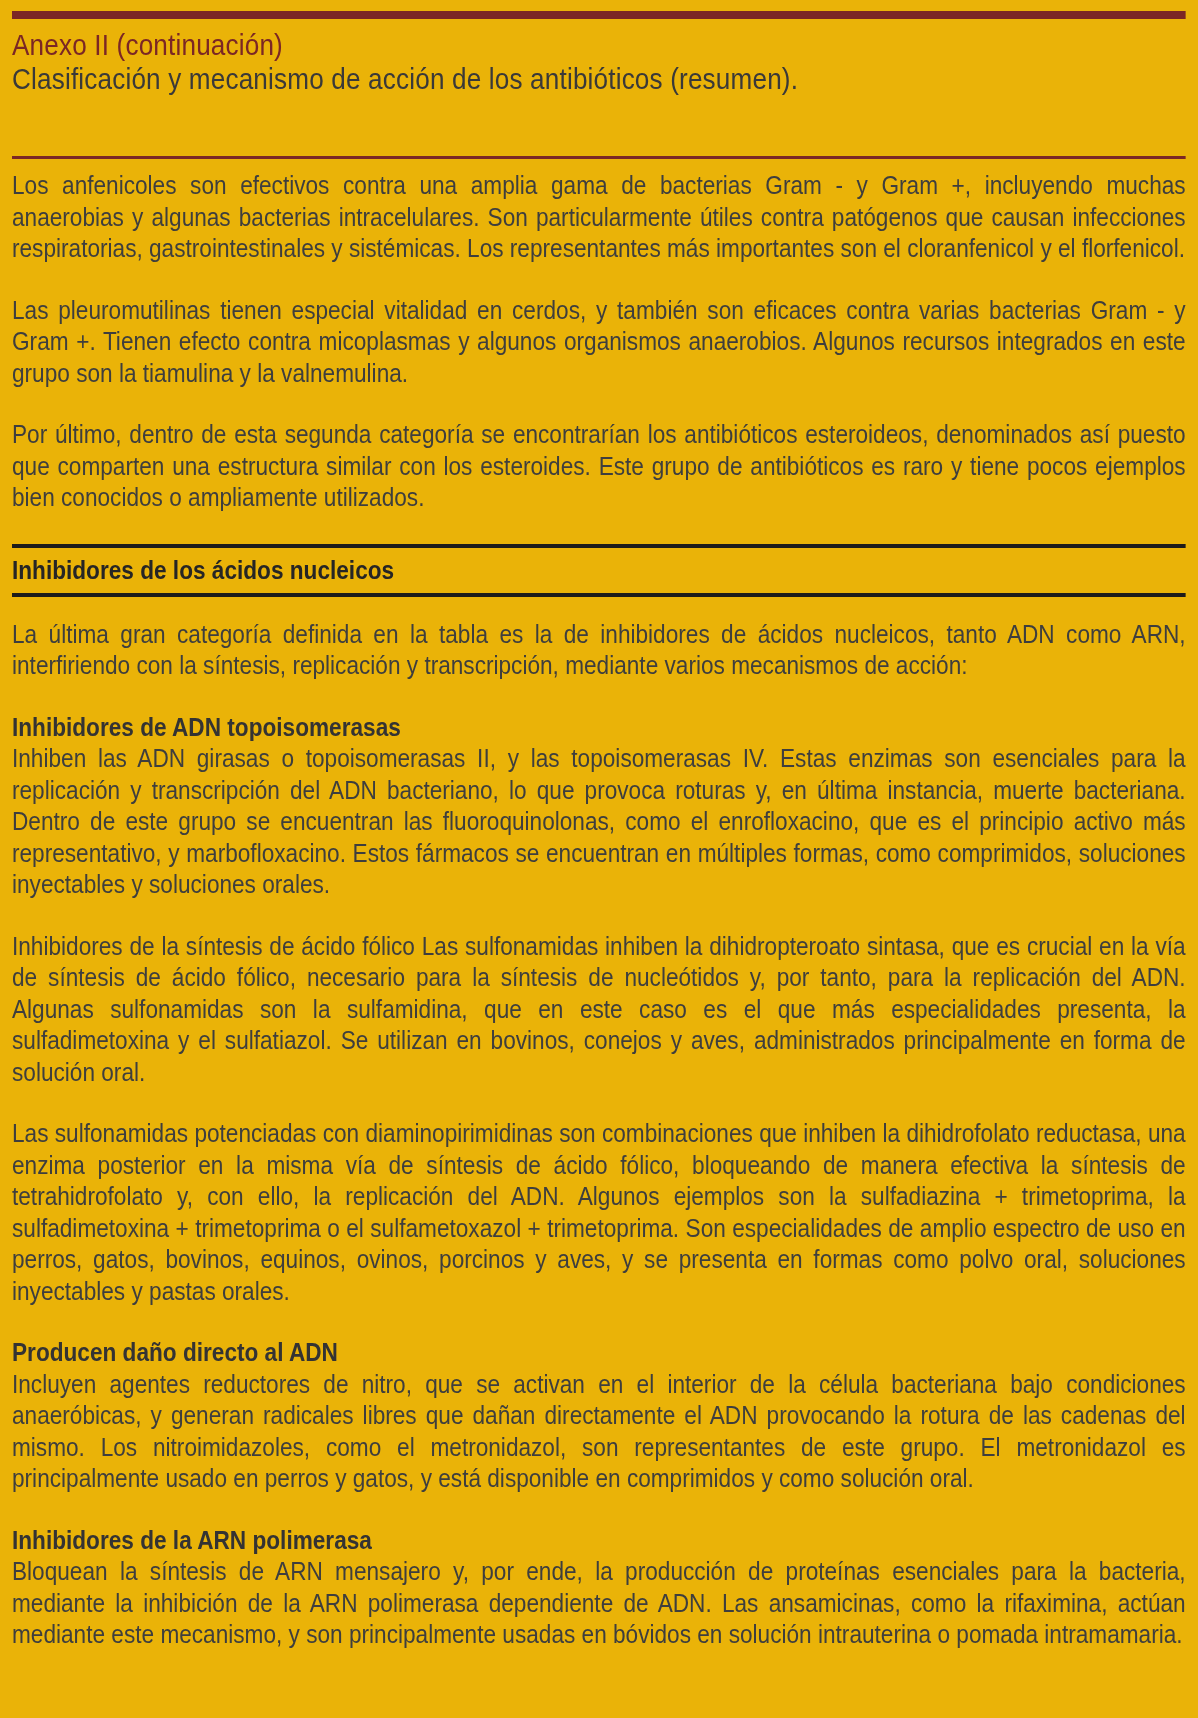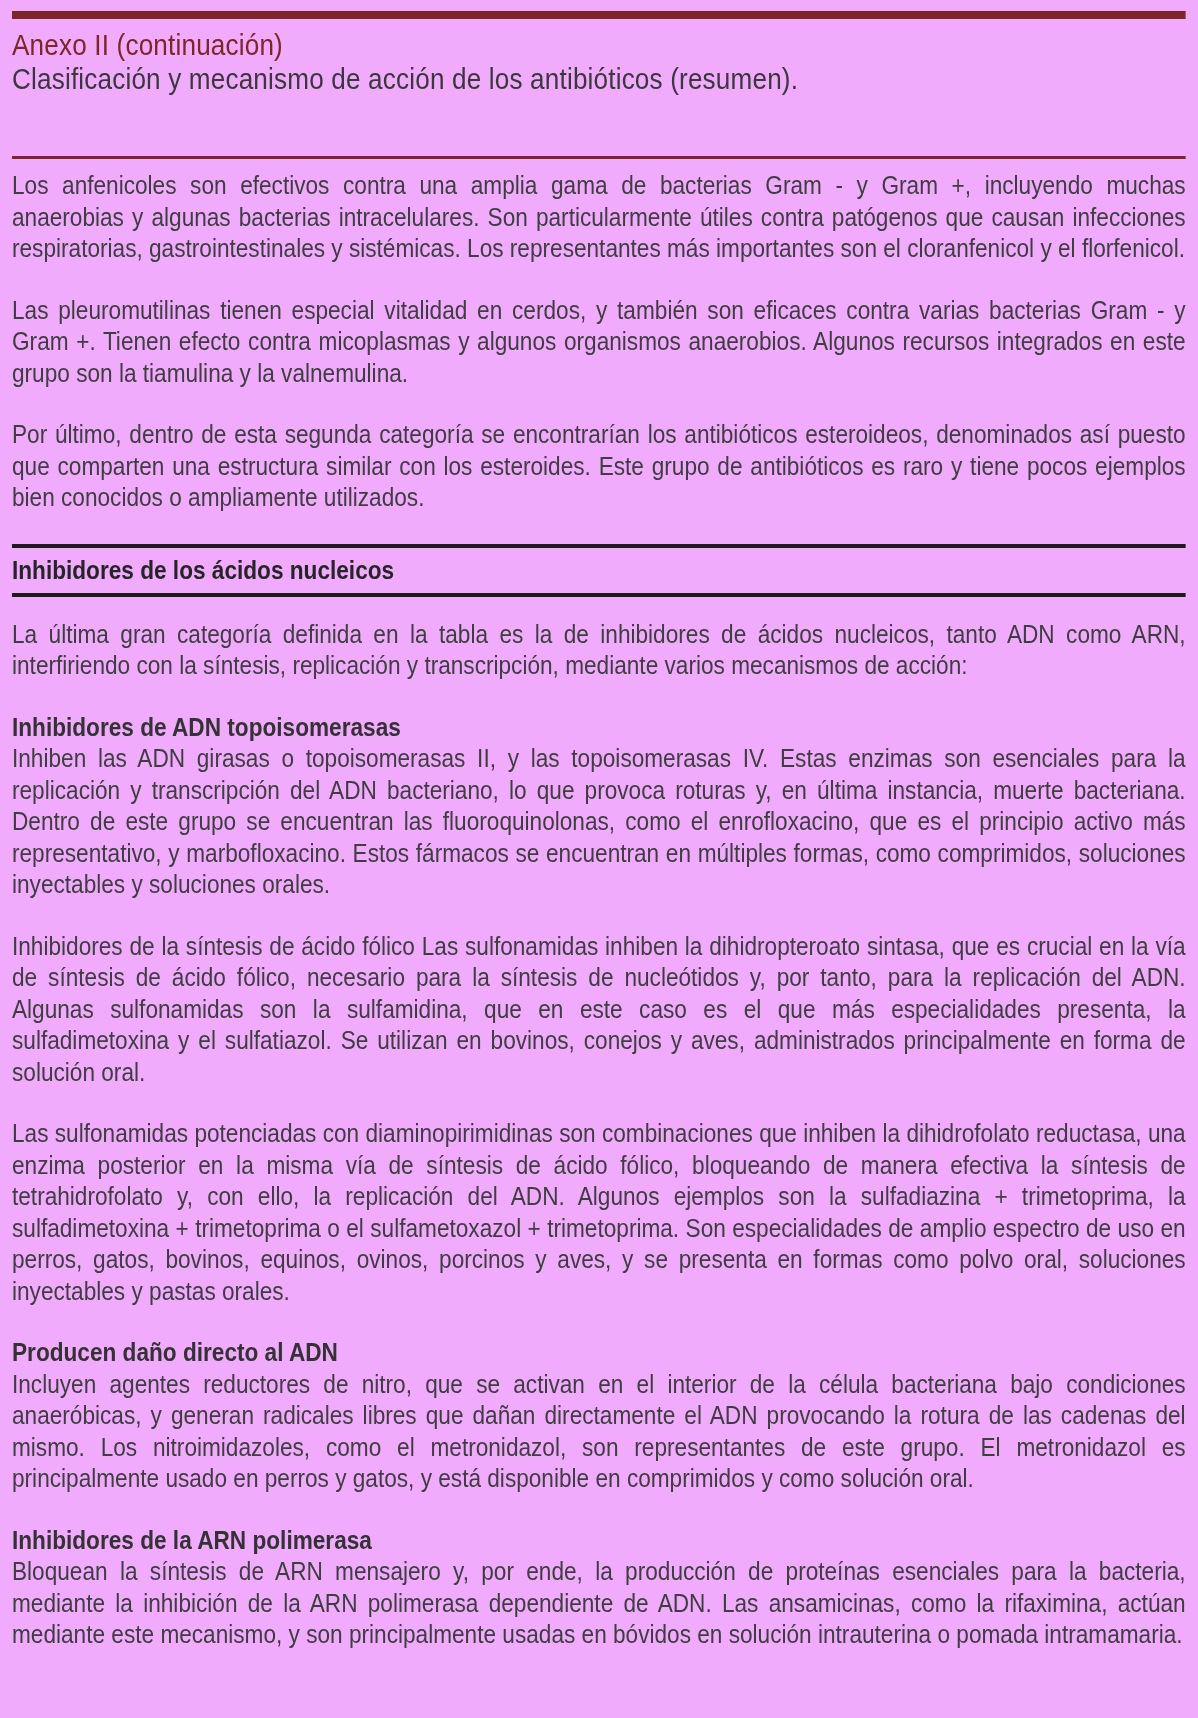--- a/index.html
+++ b/index.html
@@ -4,21 +4,21 @@
 <style>
   html, body {
     margin: 0;
     padding: 0;
     background: #ffffff;
   }
   .page {
     position: relative;
     width: 1198px;
     height: 1718px;
-    background: #f0abfc;
+    background: #eab308;
     overflow: hidden;
     font-family: "Liberation Sans", "DejaVu Sans", sans-serif;
     font-stretch: condensed;
   }
   
   .condense {
     position: absolute;
     left: 12px;
     top: 11px;
     width: 1349px;

